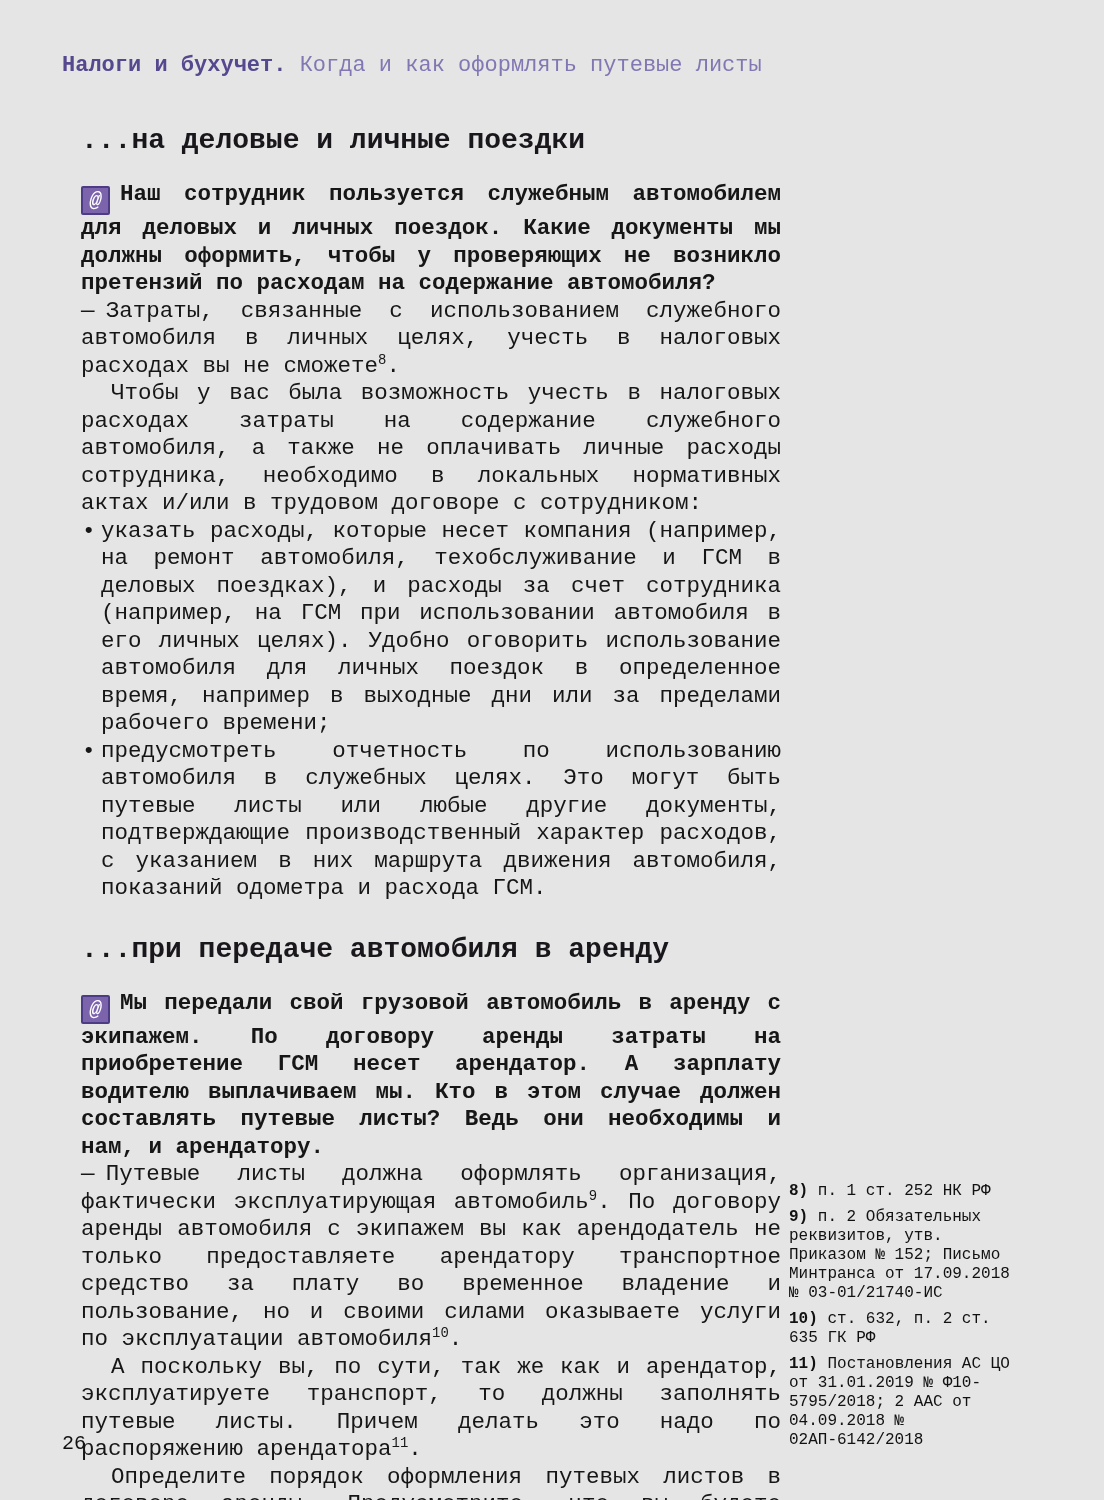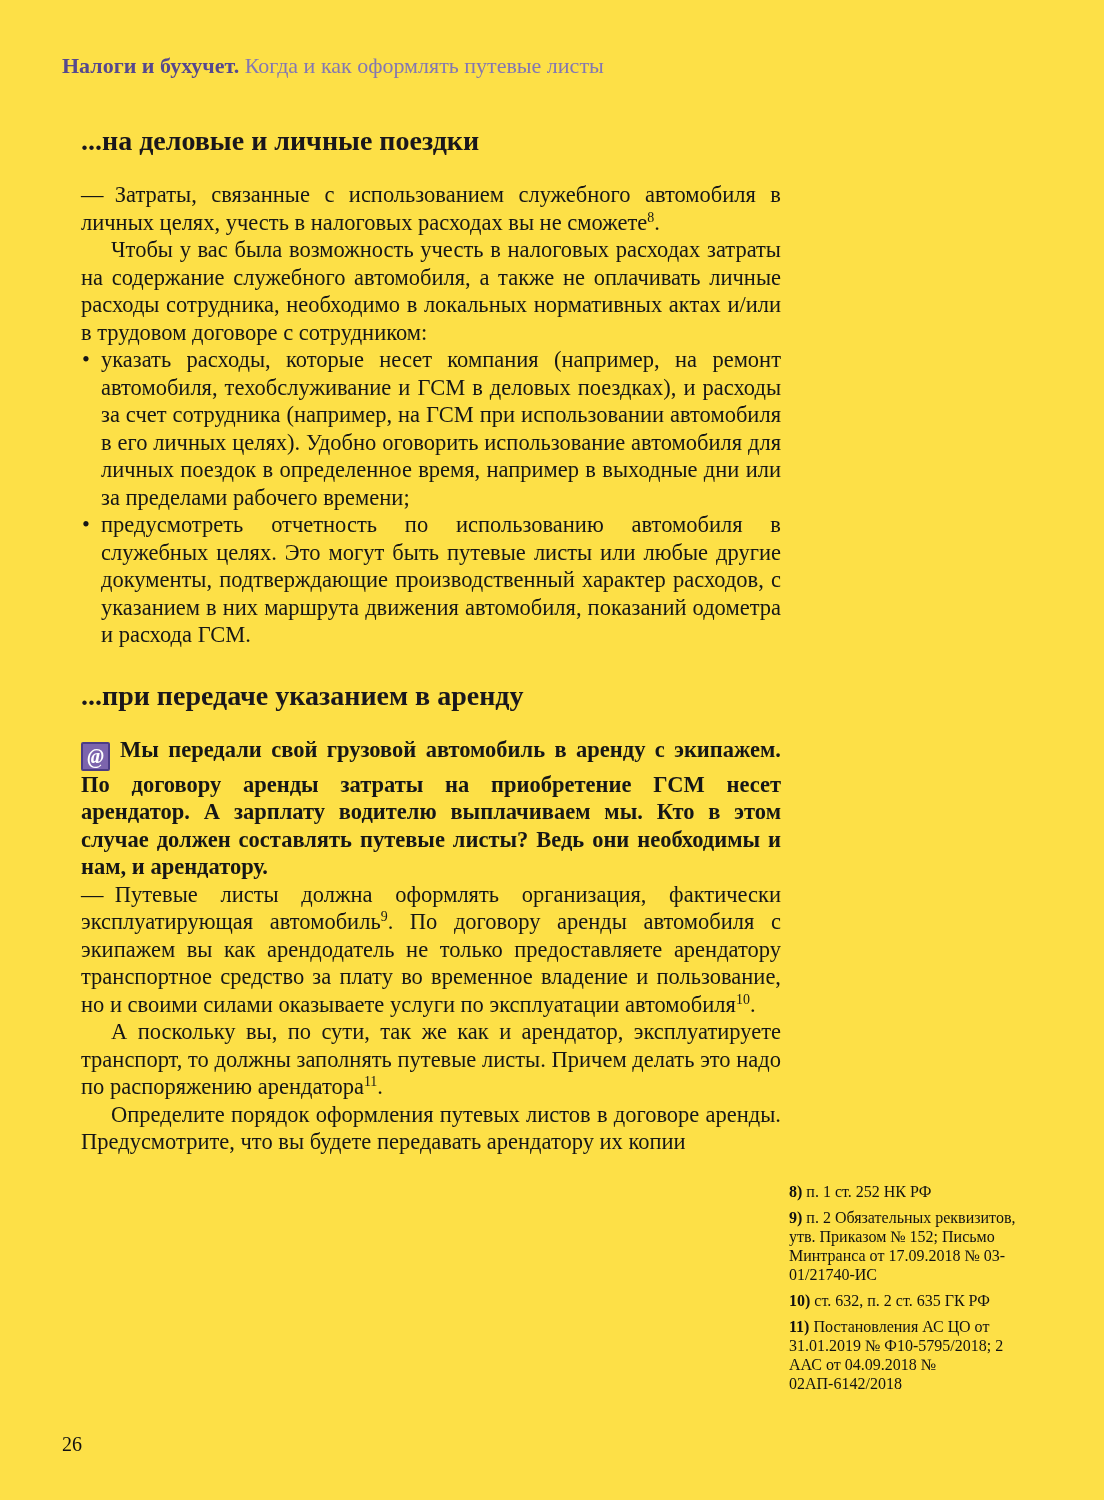--- a/index.html
+++ b/index.html
@@ -4,23 +4,23 @@
 <style>
   html, body {
     margin: 0;
     padding: 0;
     background: #ffffff;
   }
   .page {
     position: relative;
     width: 1104px;
     height: 1500px;
-    background: #fde047;
+    background: #e5e5e5;
     overflow: hidden;
-    font-family: Liberation Serif, serif;
+    font-family: Liberation Mono, monospace;
     color: #161616;
   }
 
   
   .running-head {
     position: absolute;
     left: 62px;
     top: 52px;
     width: 900px;
     font-size: 22px;
@@ -132,31 +132,32 @@
 
   <header class="running-head">
     <span class="brand">Налоги и бухучет.</span>
     <span class="article">Когда и как оформлять путевые листы</span>
   </header>
 
   <main class="body-col">
 
     <h2 class="section-heading">...на деловые и личные поездки</h2>
 
+    <p class="q-para"><span class="at-badge">@</span><span>Наш сотрудник пользуется служебным автомобилем для деловых и личных поездок. Какие документы мы должны оформить, чтобы у проверяющих не возникло претензий по расходам на содержание автомобиля?</span></p>
 
     <p class="ans-para"><span>— Затраты, связанные с использованием служебного автомобиля в личных целях, учесть в налоговых расходах вы не сможете</span><sup class="note-ref">8</sup><span>.</span></p>
 
     <p class="para-indent">Чтобы у вас была возможность учесть в налоговых расходах затраты на содержание служебного автомобиля, а также не оплачивать личные расходы сотрудника, необходимо в локальных нормативных актах и/или в трудовом договоре с сотрудником:</p>
 
     <ul class="bullet-list">
       <li>указать расходы, которые несет компания (например, на ремонт автомобиля, техобслуживание и ГСМ в деловых поездках), и расходы за счет сотрудника (например, на ГСМ при использовании автомобиля в его личных целях). Удобно оговорить использование автомобиля для личных поездок в определенное время, например в выходные дни или за пределами рабочего времени;</li>
       <li>предусмотреть отчетность по использованию автомобиля в служебных целях. Это могут быть путевые листы или любые другие документы, подтверждающие производственный характер расходов, с указанием в них маршрута движения автомобиля, показаний одометра и расхода ГСМ.</li>
     </ul>
 
-    <h2 class="section-heading second">...при передаче указанием в аренду</h2>
+    <h2 class="section-heading second">...при передаче автомобиля в аренду</h2>
 
     <p class="q-para"><span class="at-badge">@</span><span>Мы передали свой грузовой автомобиль в аренду с экипажем. По договору аренды затраты на приобретение ГСМ несет арендатор. А зарплату водителю выплачиваем мы. Кто в этом случае должен составлять путевые листы? Ведь они необходимы и нам, и арендатору.</span></p>
 
     <p class="ans-para"><span>— Путевые листы должна оформлять организация, фактически эксплуатирующая автомобиль</span><sup class="note-ref">9</sup><span>. По договору аренды автомобиля с экипажем вы как арендодатель не только предоставляете арендатору транспортное средство за плату во временное владение и пользование, но и своими силами оказываете услуги по эксплуатации автомобиля</span><sup class="note-ref">10</sup><span>.</span></p>
 
     <p class="para-indent"><span>А поскольку вы, по сути, так же как и арендатор, эксплуатируете транспорт, то должны заполнять путевые листы. Причем делать это надо по распоряжению арендатора</span><sup class="note-ref">11</sup><span>.</span></p>
 
 
     <p class="para-indent">Определите порядок оформления путевых листов в договоре аренды. Предусмотрите, что вы будете передавать арендатору их копии</p>
 

